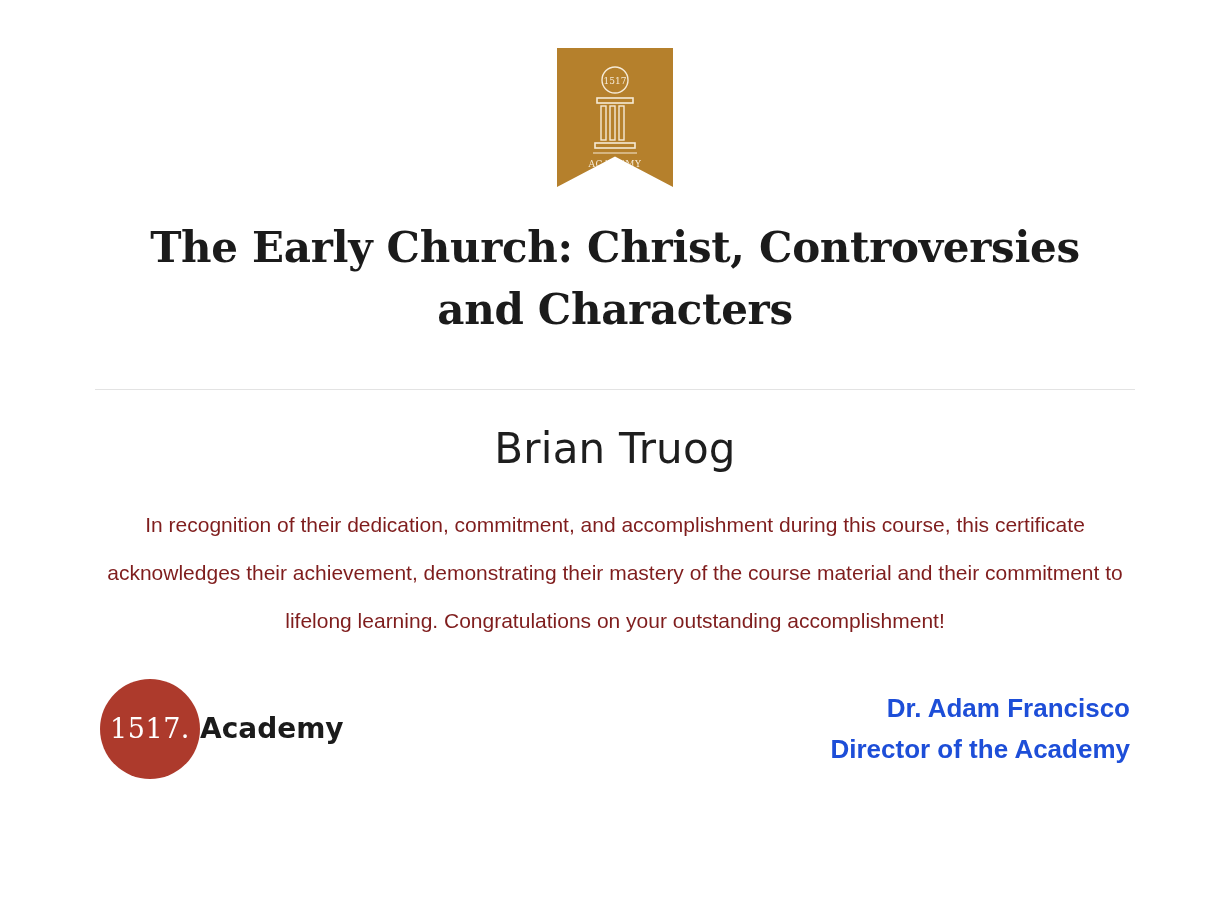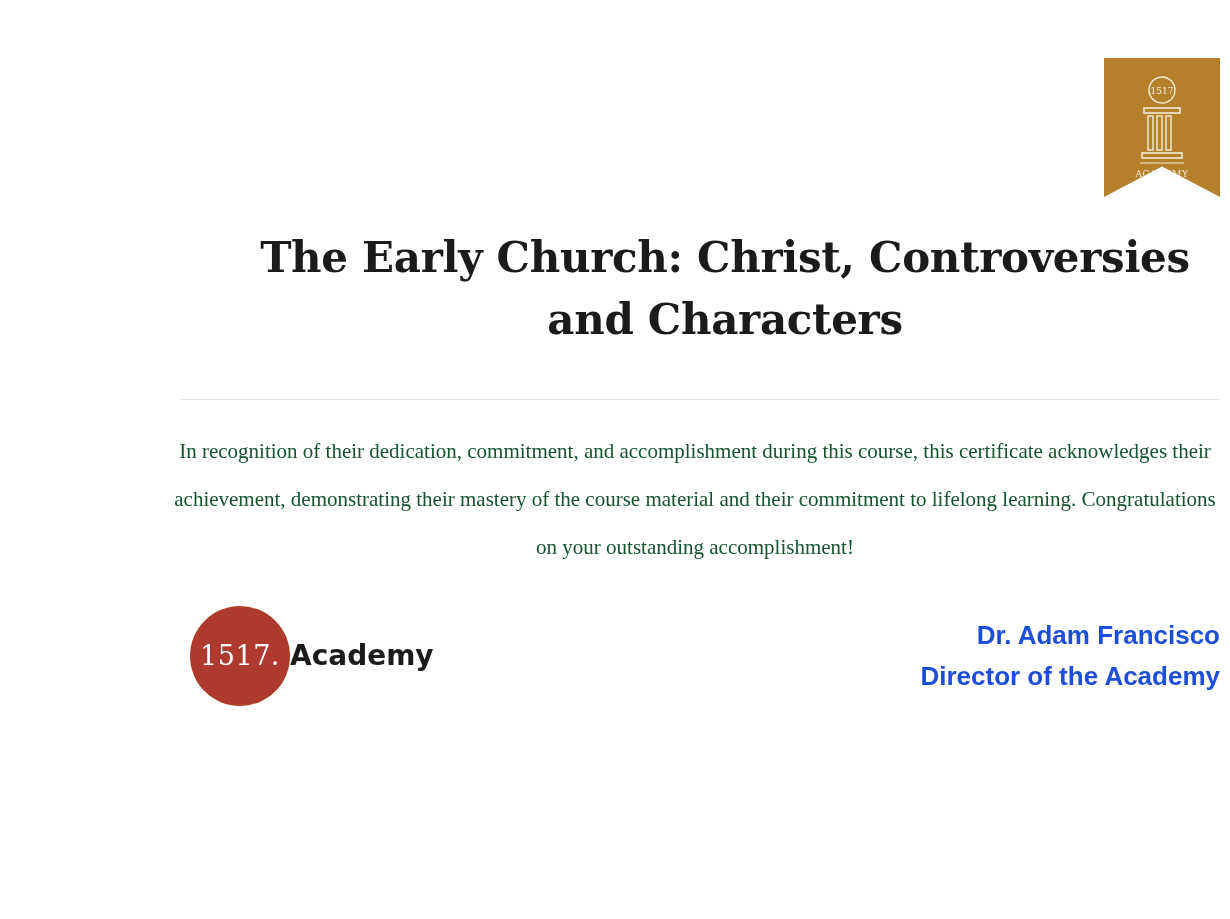--- a/index.html
+++ b/index.html
@@ -13,25 +13,25 @@
     font-family: "Liberation Sans", sans-serif;
     overflow: hidden;
   }
 
   .certificate {
     position: relative;
     width: 1230px;
     height: 919px;
     background: #ffffff;
     box-sizing: border-box;
-    padding: 10px;
+    padding: 0;
     border-radius: 14px;
     display: flex;
     flex-direction: column;
-    align-items: flex-end;
+    align-items: center;
   }
 
   
   .ribbon-wrap {
     margin-top: 48px;
     width: 116px;
     height: 139px;
     position: relative;
   }
   .ribbon {
@@ -72,24 +72,24 @@
     font-family: "DejaVu Sans", sans-serif;
     font-size: 42px;
     font-weight: 400;
     color: #1e1e1e;
     text-align: center;
     margin-top: 34px;
     letter-spacing: 0.2px;
   }
 
   .body-text {
-    font-family: Liberation Serif, serif;
+    font-family: Liberation Sans, sans-serif;
     font-size: 21px;
     line-height: 2.28;
-    color: #14532d;
+    color: #7f1d1d;
     text-align: center;
     max-width: 1050px;
     margin-top: 28px;
   }
 
   .footer {
     width: 1030px;
     margin-top: 34px;
     display: flex;
     align-items: center;
@@ -154,20 +154,21 @@
         <line x1="36" y1="105" x2="80" y2="105" stroke="#f6ead6" stroke-width="1"></line>
         <text x="58" y="119" text-anchor="middle" font-family="DejaVu Serif, serif" font-size="9" letter-spacing="0.6" fill="#f6ead6">ACADEMY</text>
       </svg>
     </div>
   </div>
 
   <div class="title">The Early Church: Christ, Controversies and Characters</div>
 
   <div class="divider"></div>
 
+  <div class="recipient">Brian Truog</div>
 
   <div class="body-text">In recognition of their dedication, commitment, and accomplishment during this course, this certificate acknowledges their achievement, demonstrating their mastery of the course material and their commitment to lifelong learning. Congratulations on your outstanding accomplishment!</div>
 
   <div class="footer">
     <div class="brand">
       <div class="seal">1517.</div>
       <div class="brand-name">Academy</div>
     </div>
     <div class="signature">
       <div class="sig-name">Dr. Adam Francisco</div>

